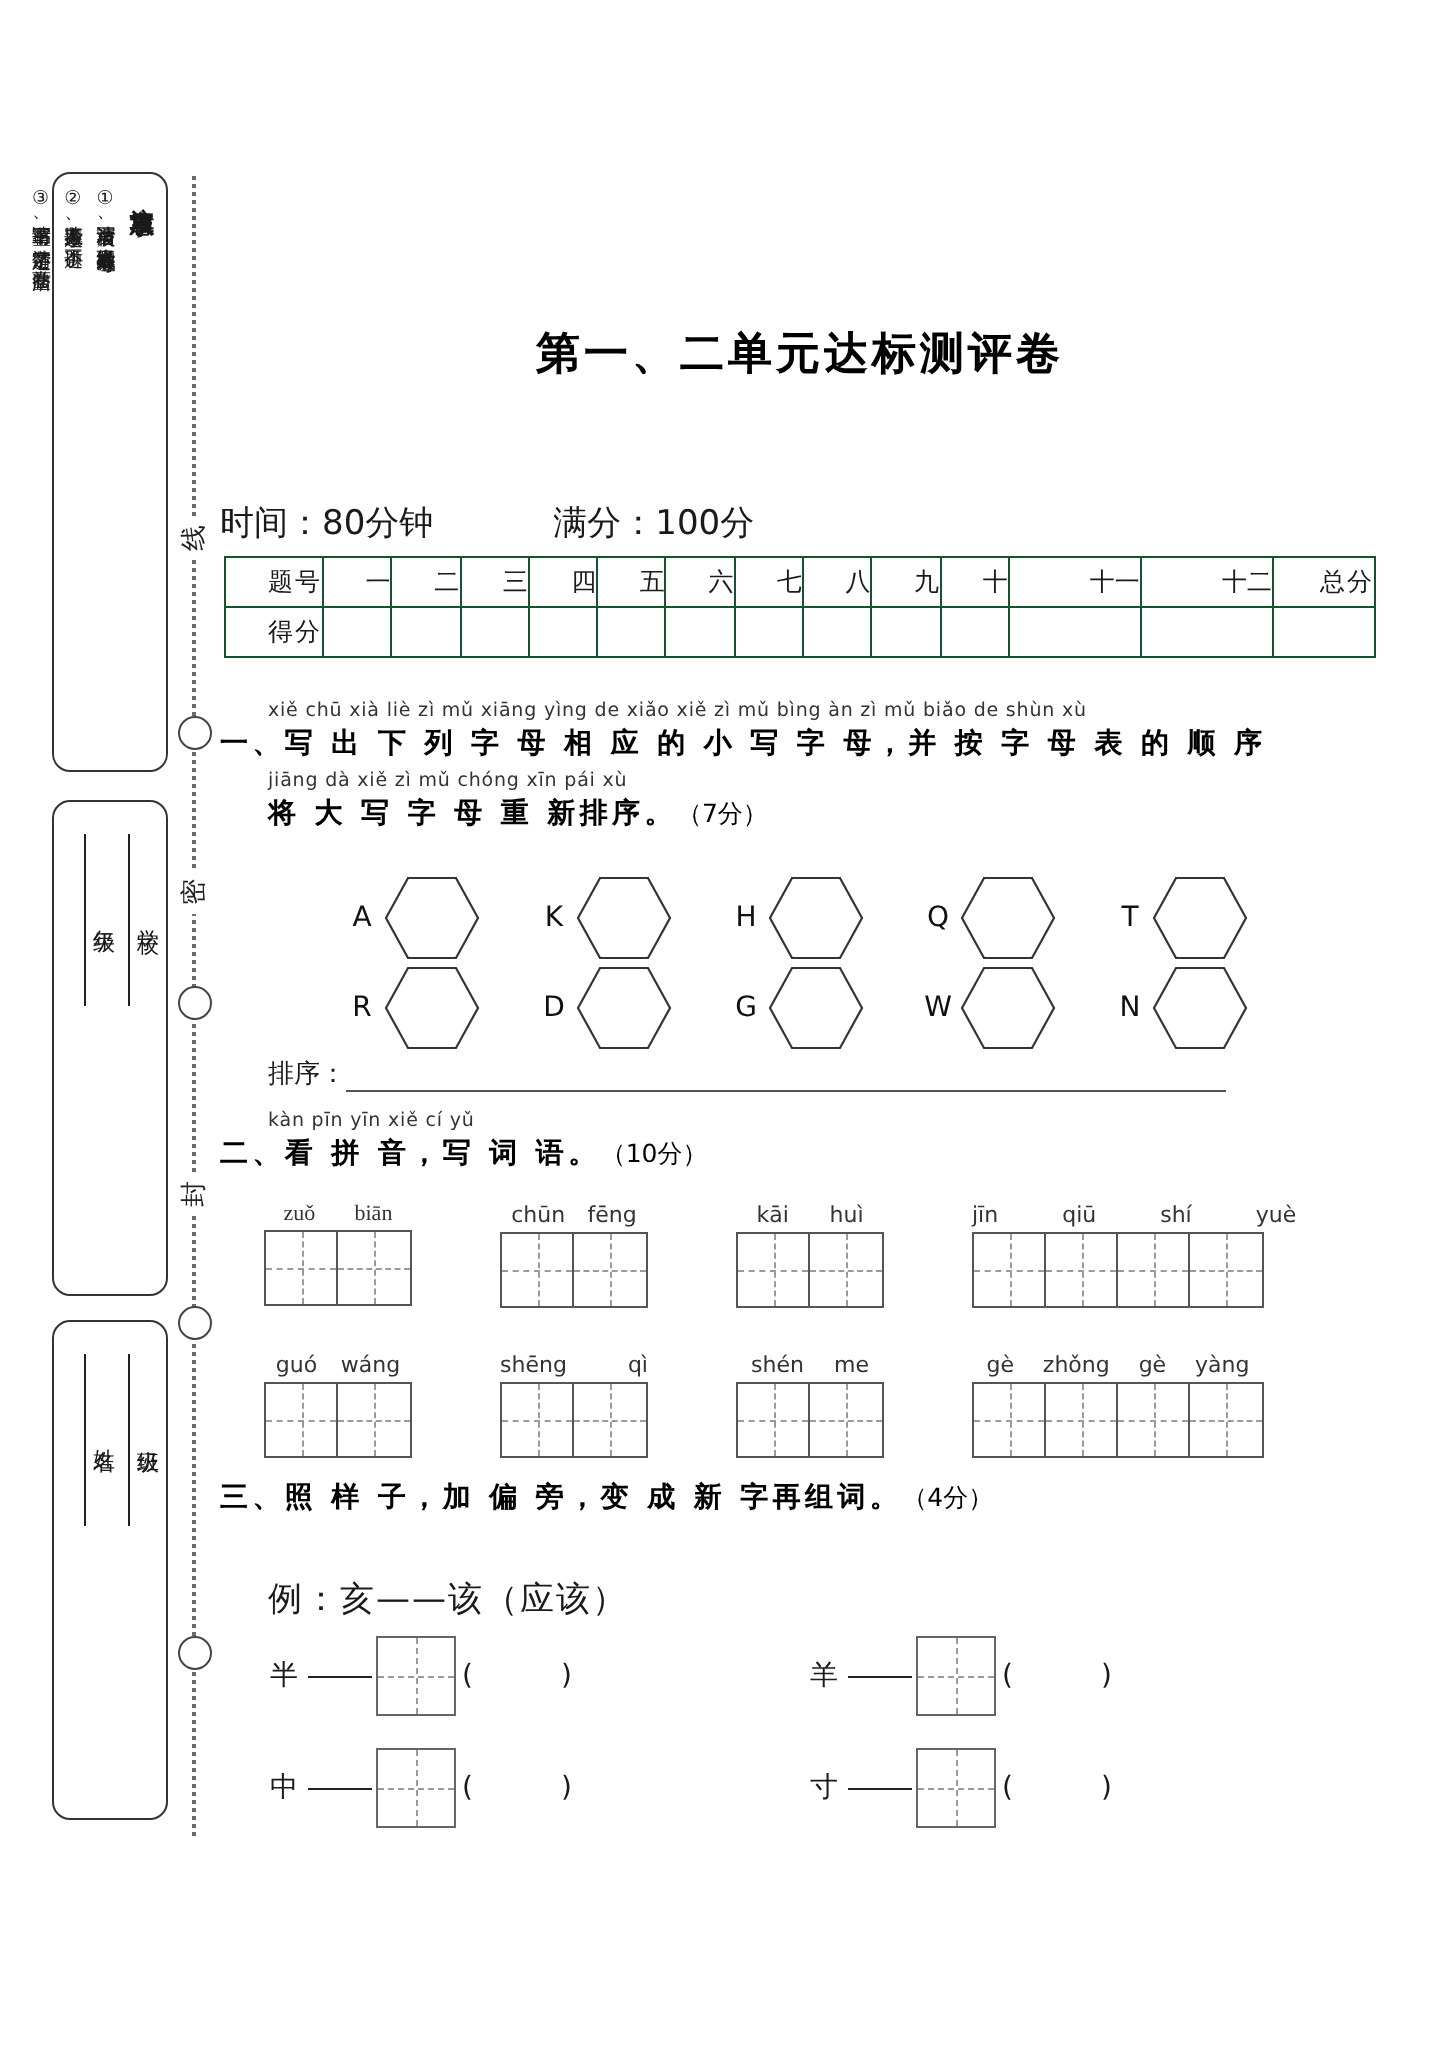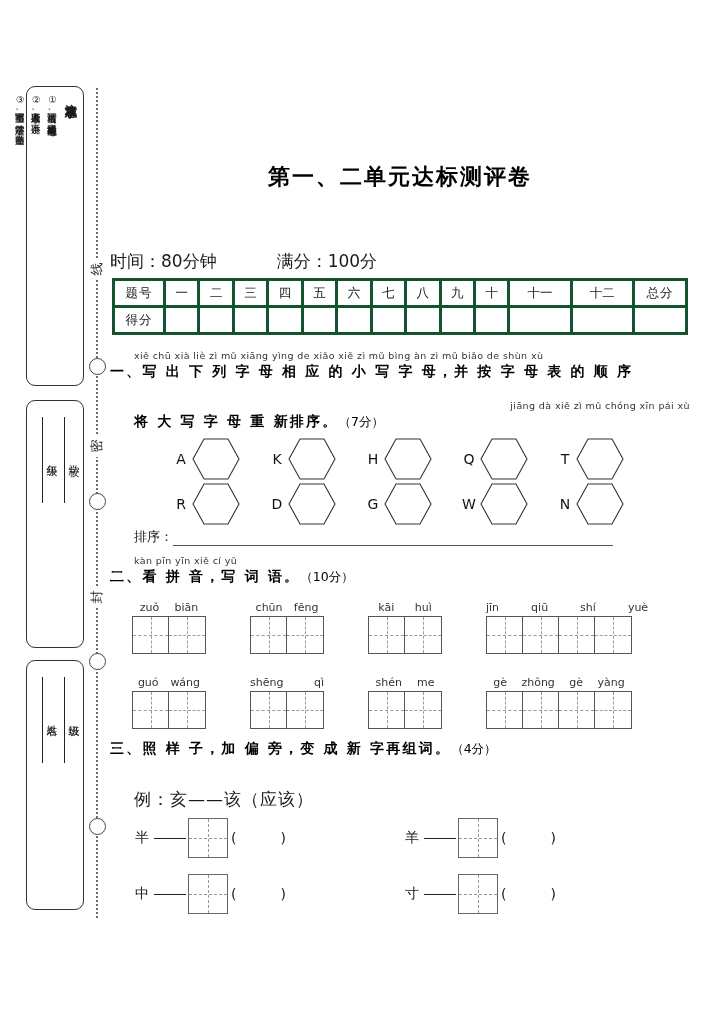--- a/index.html
+++ b/index.html
@@ -136,23 +136,23 @@
 
   
   #score-table {
     position: absolute;
     left: 2px; top: 190px;
     width: 576px;
     border-collapse: collapse;
     font-size: 12.5px;
   }
   #score-table td {
-    border: 3px solid #14532d;
+    border: 1px solid #14532d;
     height: 24px;
-    text-align: center;
+    text-align: right;
     vertical-align: middle;
     padding: 0;
   }
   #score-table td.hdr-label { width: 48px; letter-spacing: 1px; }
   #score-table td.total { width: 50px; letter-spacing: 1px; }
 
   
   .q-block { position: absolute; left: 0; width: 580px; }
   .pinyin-row {
     font-size: 9.5px;
@@ -374,21 +374,21 @@
           <td></td>
           <td></td>
           <td class="total"></td>
         </tr>
       </tbody>
     </table>
 
     <div class="q-block" id="q1" style="top:262px;">
       <div class="pinyin-row" style="padding-left:24px;">xiě chū xià liè  zì  mǔ xiāng yìng de xiǎo xiě zì mǔ     bìng àn  zì  mǔ biǎo de shùn xù</div>
       <div class="q-text"><span>一、</span><span>写 出 下 列 字 母 相 应 的 小 写 字 母，并 按 字 母 表 的 顺 序</span></div>
-      <div class="pinyin-row" style="padding-left:24px;margin-top:19px;text-align:right;">jiāng dà xiě zì  mǔ chóng xīn pái xù</div>
+      <div class="pinyin-row" style="padding-left:24px;margin-top:4px;">jiāng dà xiě zì  mǔ chóng xīn pái xù</div>
       <div class="q-text" style="padding-left:24px;"><span>将 大 写 字 母 重 新排序。</span><span class="pts">（7分）</span></div>
     </div>
 
     <div class="q-block" style="top:350px;padding-left:60px;box-sizing:border-box;">
       <div class="hex-row">
         <div class="hex-item">
             <span class="hex-letter">A</span>
             <span class="hexagon">
               <svg width="48" height="42" viewBox="0 0 48 42">
                 <polygon points="12,1 36,1 47,21 36,41 12,41 1,21" fill="#fff" stroke="#333" stroke-width="1.1"></polygon>
@@ -478,21 +478,21 @@
     <div class="q-block" style="top:440px;padding-left:24px;box-sizing:border-box;font-size:13px;">
       <span>排序：</span><span class="ans-line" style="width:440px;"></span>
     </div>
 
     <div class="q-block" id="q2" style="top:467px;">
       <div class="pinyin-row" style="padding-left:24px;">kàn pīn yīn   xiě cí  yǔ</div>
       <div class="q-text"><span>二、</span><span>看 拼 音，写 词 语。</span><span class="pts">（10分）</span></div>
     </div>
 
     <div class="grid-group" style="left:22px; top:513px;">
-      <div class="grid-pinyin" style="width:74px;">
+      <div class="grid-pinyin" style="width:74px;font-family:Liberation Serif, serif;">
         <span>zuǒ</span>
         <span>biān</span>
       </div>
       <div class="tian-grid">
           <div class="tian-cell"></div>
           <div class="tian-cell"></div>
         </div>
     </div>
     <div class="grid-group" style="left:140px; top:513px;">
       <div class="grid-pinyin" style="width:74px;">

